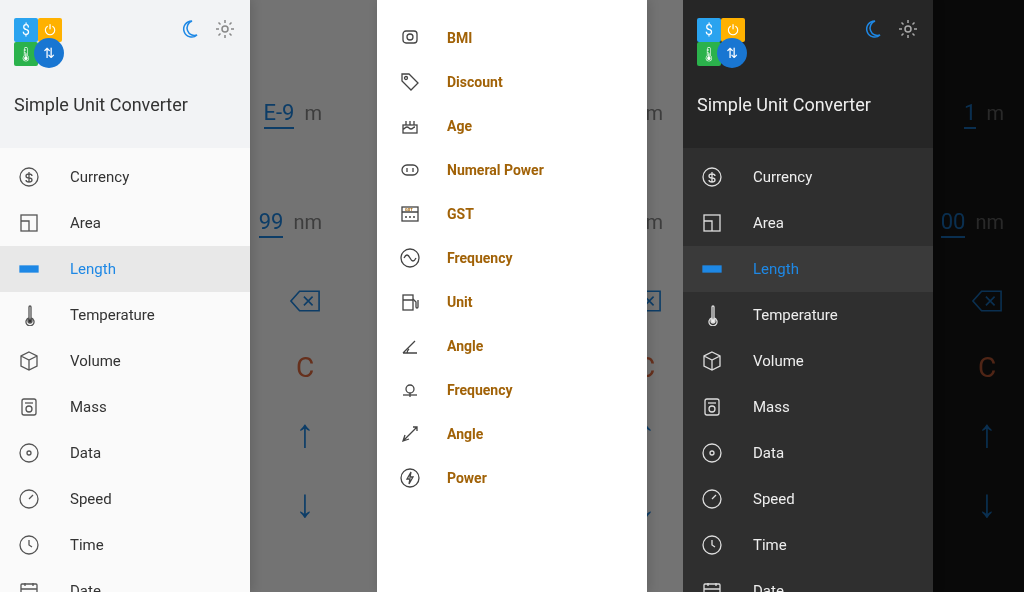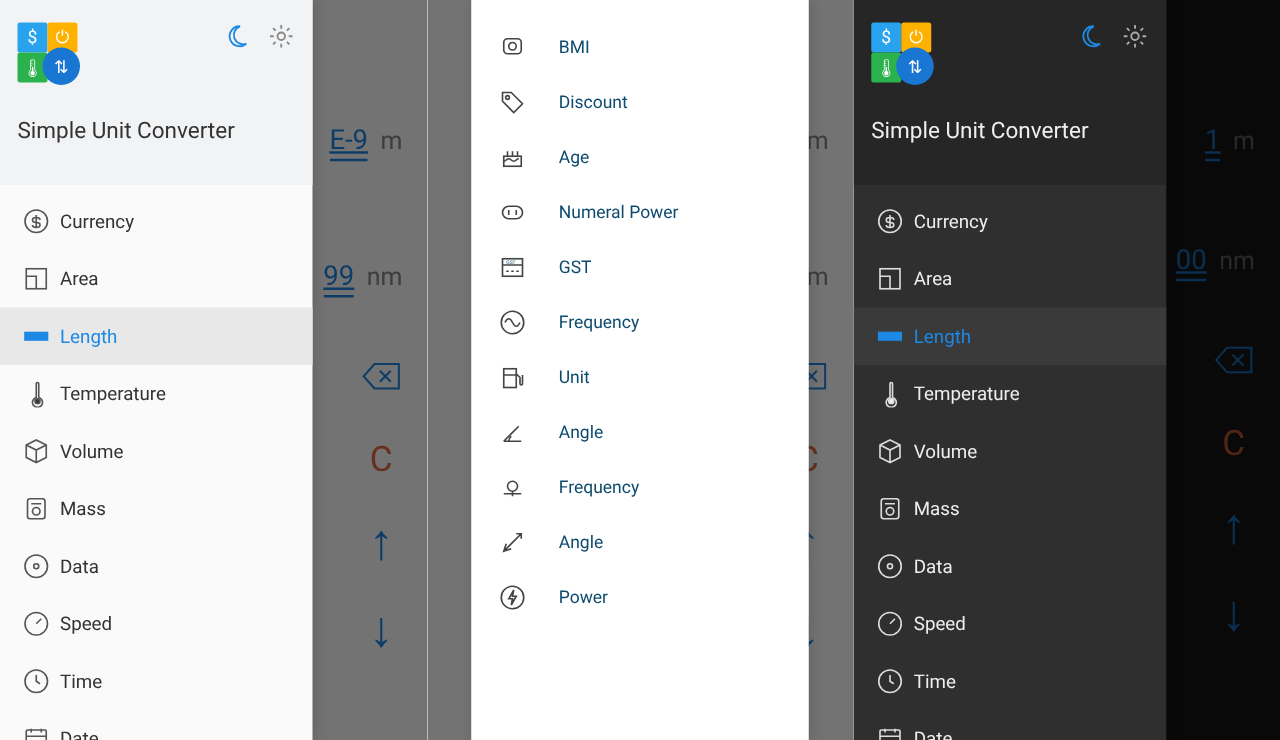--- a/index.html
+++ b/index.html
@@ -22,36 +22,36 @@
   .logo .q1{ background:#2aa3ef; top:0; left:0;}
   .logo .q2{ background:#ffb100; top:0; left:24px;}
   .logo .q3{ background:#2bb24c; top:24px; left:0;}
   .logo .q4{ background:#1976d2; top:24px; left:24px; border-radius:50%; width:30px; height:30px; top:20px; left:20px; z-index:2; font-size:14px;}
   .header h1 { font-size:18px; font-weight:400; margin-top:20px; color:#333; }
   .drawer.dark .header h1 { color:#eee; }
   .header .hicons { position:absolute; top:18px; right:14px; display:flex; gap:14px; }
   .hicons svg { width:22px; height:22px; cursor:pointer; }
 
   .menu { list-style:none; padding:6px 0; }
-  .menu li { display:flex; align-items:center; height:46px; padding:0 18px; gap:8px; cursor:pointer; font-size:15px; color:#333;}
+  .menu li { display:flex; align-items:center; height:46px; padding:0 18px; gap:30px; cursor:pointer; font-size:15px; color:#333;}
   .drawer.dark .menu li { color:#eee; }
   .menu li.active { background:#e8e8e8; color:#1e88e5; }
   .drawer.dark .menu li.active { background:#3a3a3a; color:#1e88e5; }
   .menu li.active .ico svg { stroke:#1e88e5; fill:#1e88e5; }
   .ico { width:22px; height:22px; display:flex; align-items:center; justify-content:center;}
   .ico svg { width:22px; height:22px; stroke:#555; fill:none; stroke-width:1.3; }
   .drawer.dark .ico svg { stroke:#ddd; }
-  .drawer.mid .menu li { height:44px; color:#0c4a6e; font-size:14px; gap:26px; padding:0 22px;}
+  .drawer.mid .menu li { height:44px; color:#a16207; font-size:14px; gap:26px; padding:0 22px;font-weight:bold;}
   .drawer.mid .ico svg{ stroke:#444; }
 
   
   .scrim { position:absolute; inset:0; background:rgba(0,0,0,.55); }
   .bg { position:absolute; inset:0; display:flex; flex-direction:column; align-items:flex-end; padding-right:20px; padding-top:100px; gap:40px;}
   .bg.dark { background:#1a1a1a; }
-  .bg .val { font-size:22px; color:#1e88e5; border-bottom:2px solid #1e88e5; padding-bottom:2px; margin-right:4px;text-decoration:underline;}
+  .bg .val { font-size:22px; color:#1e88e5; border-bottom:2px solid #1e88e5; padding-bottom:2px; margin-right:4px;}
   .bg .unit{ font-size:20px; color:#888; margin-left:6px;}
   .bg.dark .unit{ color:#777;}
   .bg .row { display:flex; align-items:baseline;}
   .bg .keys { display:flex; flex-direction:column; align-items:center; gap:30px; margin-top:10px;}
   .bg .key { font-size:28px; }
   .bg .key.c { color:#e26a3f; }
   .bg .key.arr { color:#1e88e5; font-size:40px; line-height:1;}
   .bg .key.del svg{ width:34px; height:26px; stroke:#1e88e5; fill:none; stroke-width:1.5;}
   
   .shot2 .bg { padding-top:100px; }
@@ -403,21 +403,21 @@
       </ul>
   </div>
 </div>
 
 <div class="shot shot3">
   <div class="bg dark">
     <div class="row">
         <span class="val">1</span>
         <span class="unit">m</span>
       </div>
-    <div class="row" style="margin-top:27px">
+    <div class="row" style="margin-top:40px">
         <span class="val">00</span>
         <span class="unit">nm</span>
       </div>
     <div class="keys">
       <div class="key del"><svg viewBox="0 0 30 24">
             <use href="#i-del"></use>
           </svg></div>
       <div class="key c">C</div>
       <div class="key arr">↑</div>
       <div class="key arr">↓</div>

